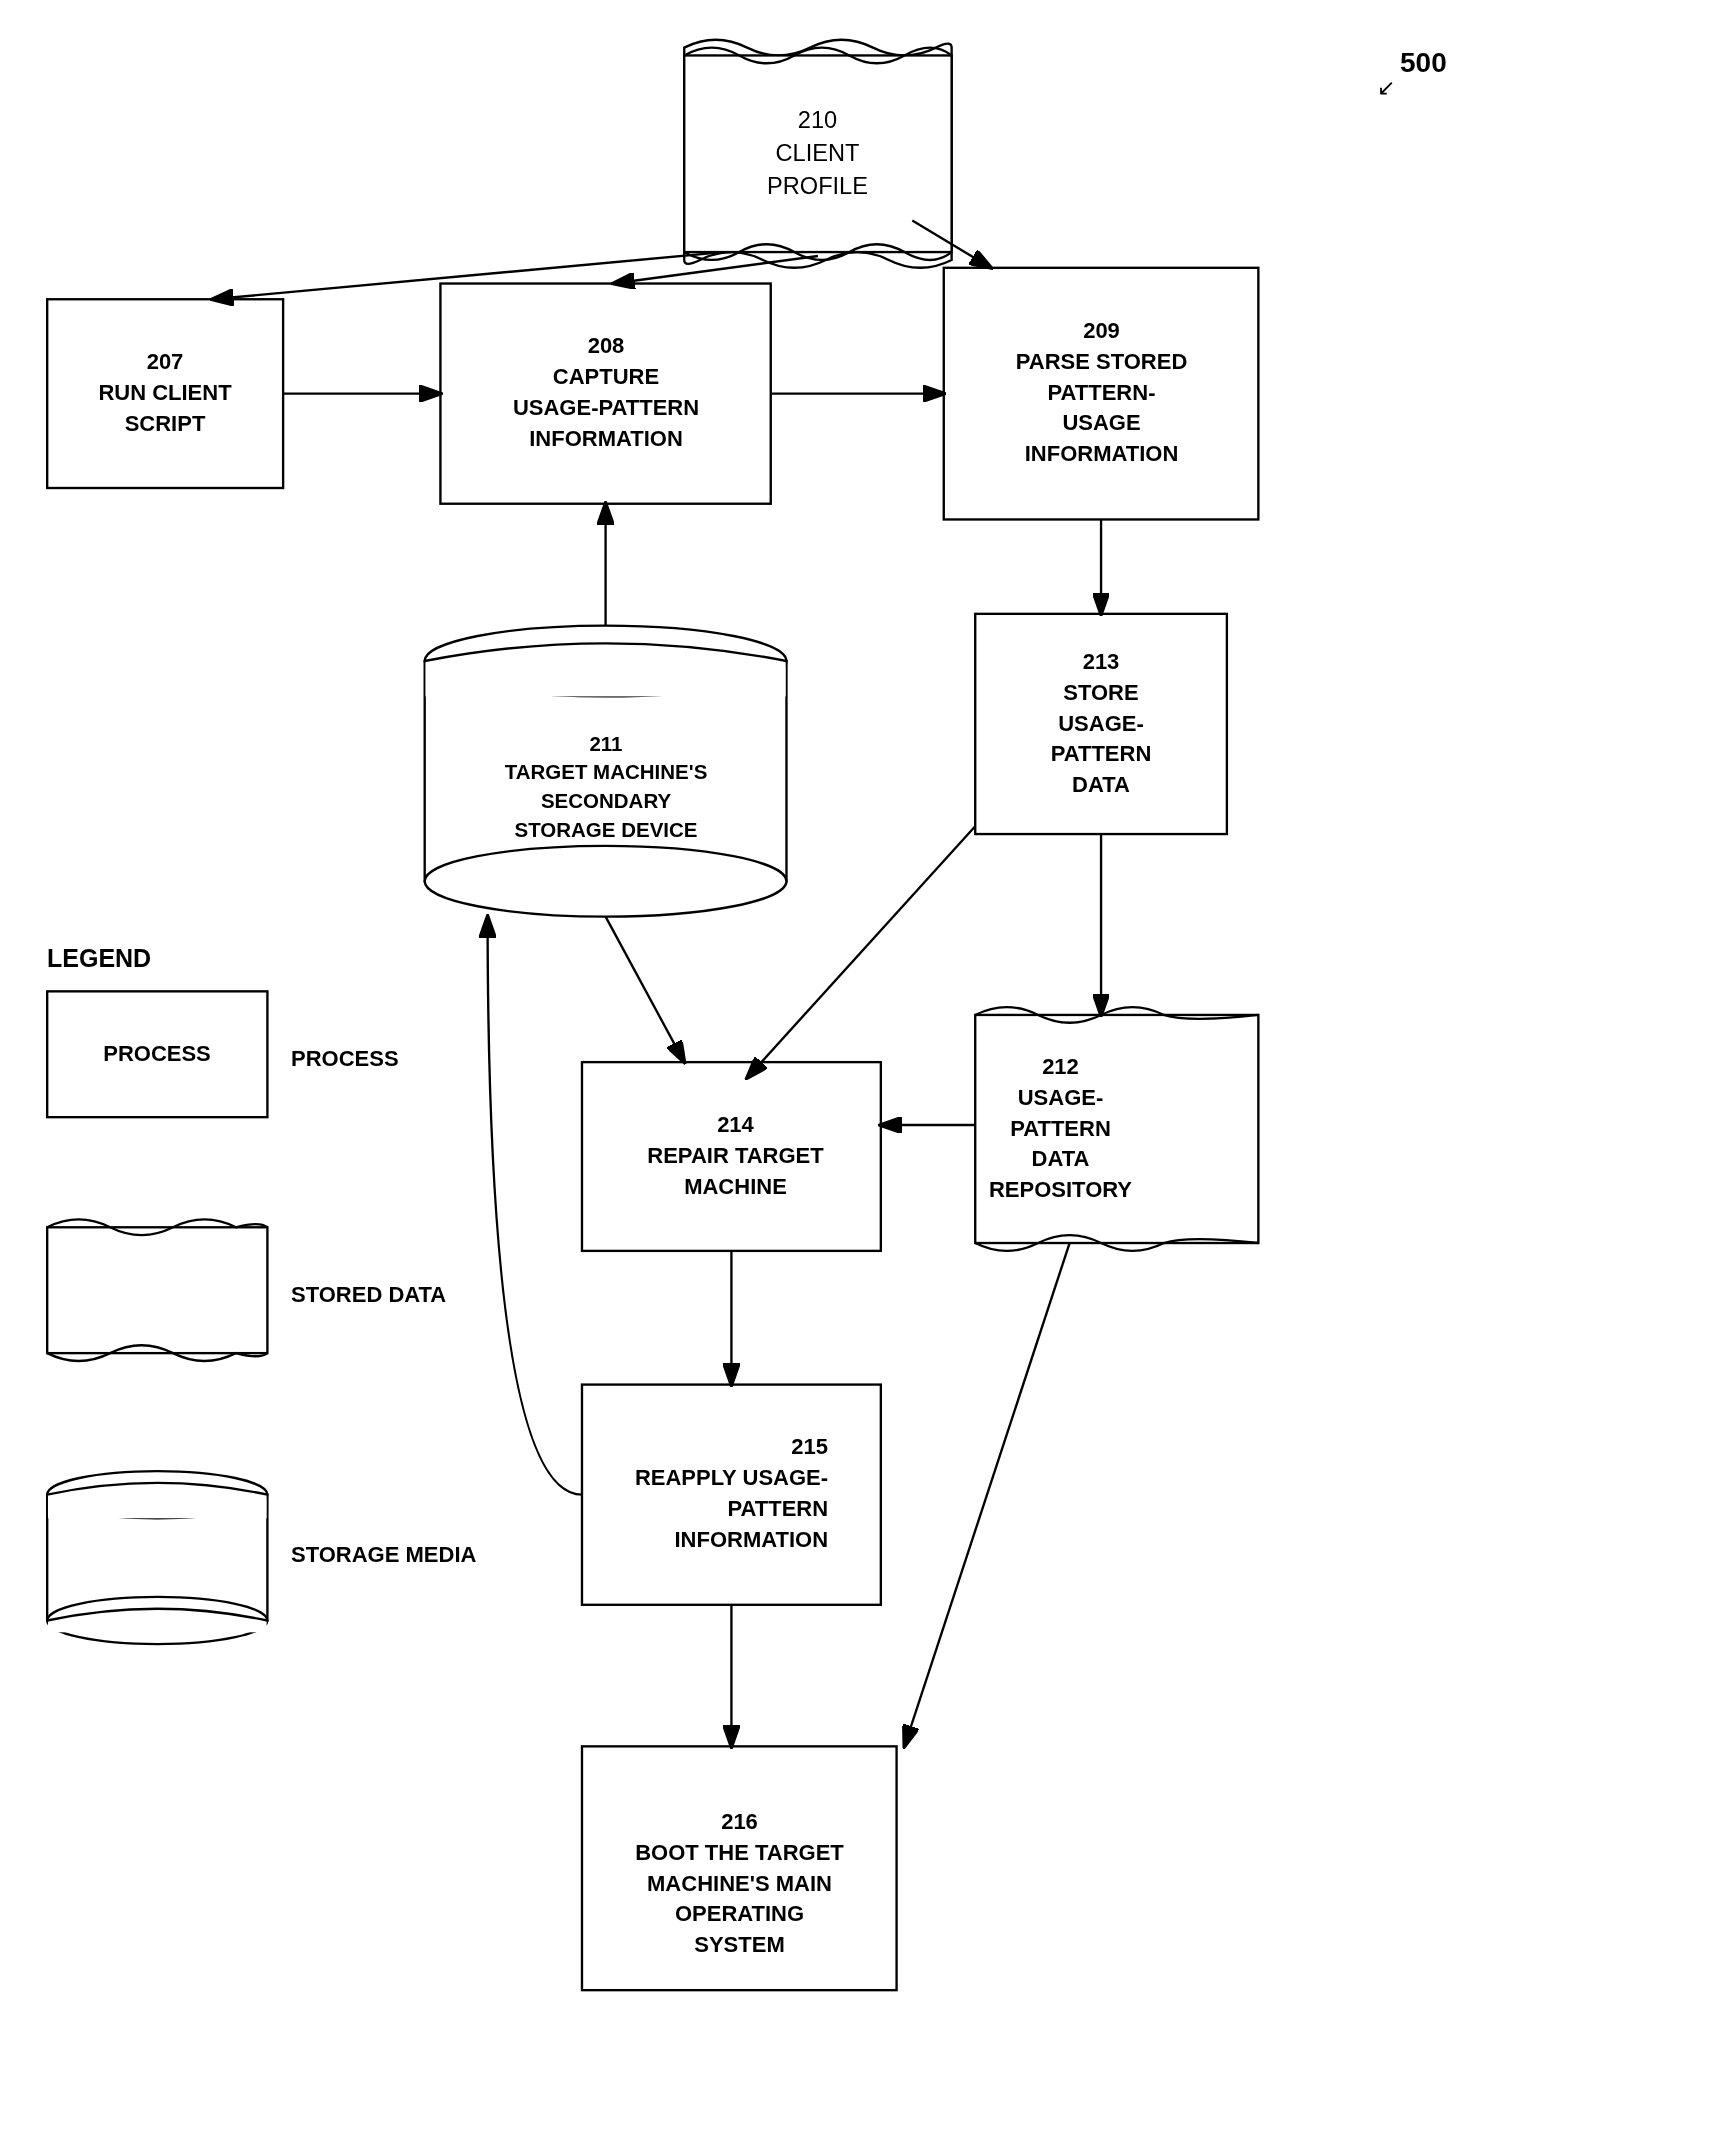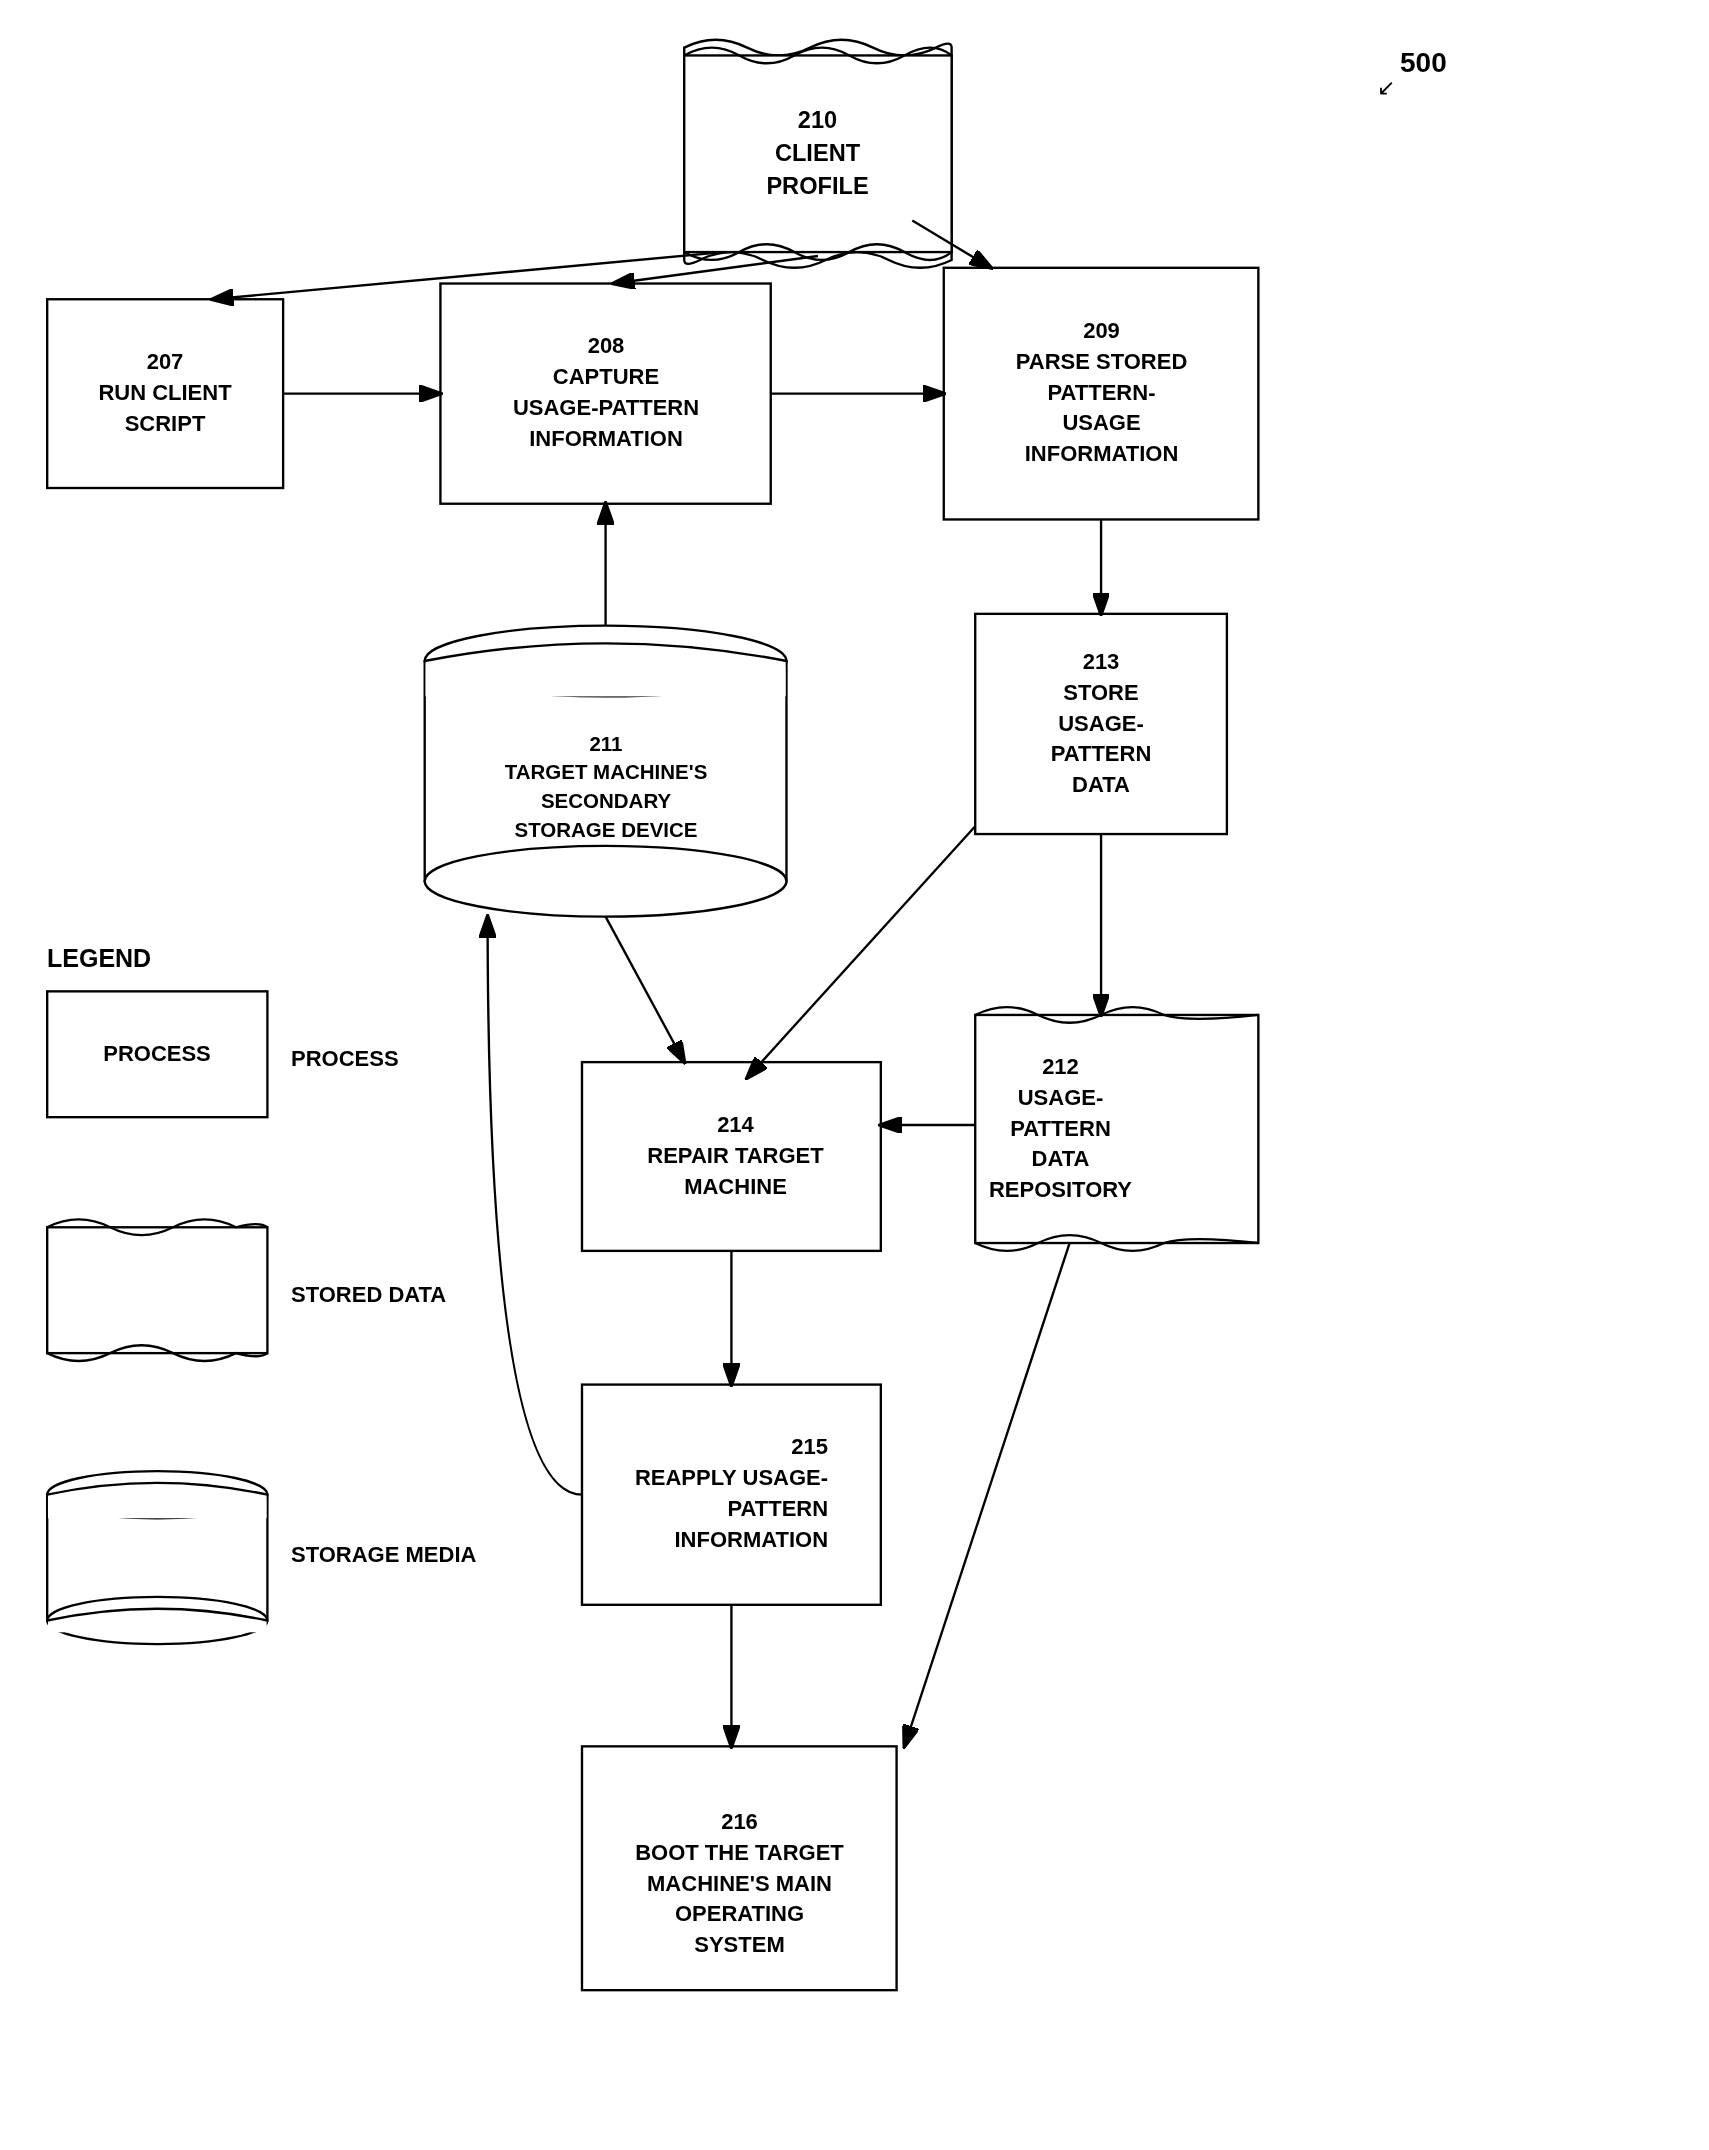--- a/index.html
+++ b/index.html
@@ -167,21 +167,21 @@
     <line x1="930" y1="2040" x2="930" y2="2220" stroke="#000" stroke-width="3" marker-end="url(#arrowhead)"></line>
 
     <line x1="1360" y1="1580" x2="1150" y2="2220" stroke="#000" stroke-width="3" marker-end="url(#arrowhead)"></line>
 
   </svg>
 
   <div class="label-500" style="top:47px; left:1400px;">500</div>
   <div style="position:absolute; top:75px; left:1377px; font-size:22px;">↙</div>
 
   <div class="node" style="left:684px; top:55px; width:267px; height:197px;">
-    <span style="font-size:23.6px; font-weight:bold; line-height:1.4;">210<br>CLIENT<br>PROFILE</span>
+    <span style="font-size:23.6px; font-weight:normal; line-height:1.4;">210<br>CLIENT<br>PROFILE</span>
   </div>
 
   <div class="node" style="left:47px; top:299px; width:236px; height:189px;">
     <span style="font-size:22px; font-weight:bold; line-height:1.4;">207<br>RUN CLIENT<br>SCRIPT</span>
   </div>
 
   <div class="node" style="left:441px; top:283px; width:330px; height:220px;">
     <span style="font-size:22px; font-weight:bold; line-height:1.4;">208<br>CAPTURE<br>USAGE-PATTERN<br>INFORMATION</span>
   </div>
 

